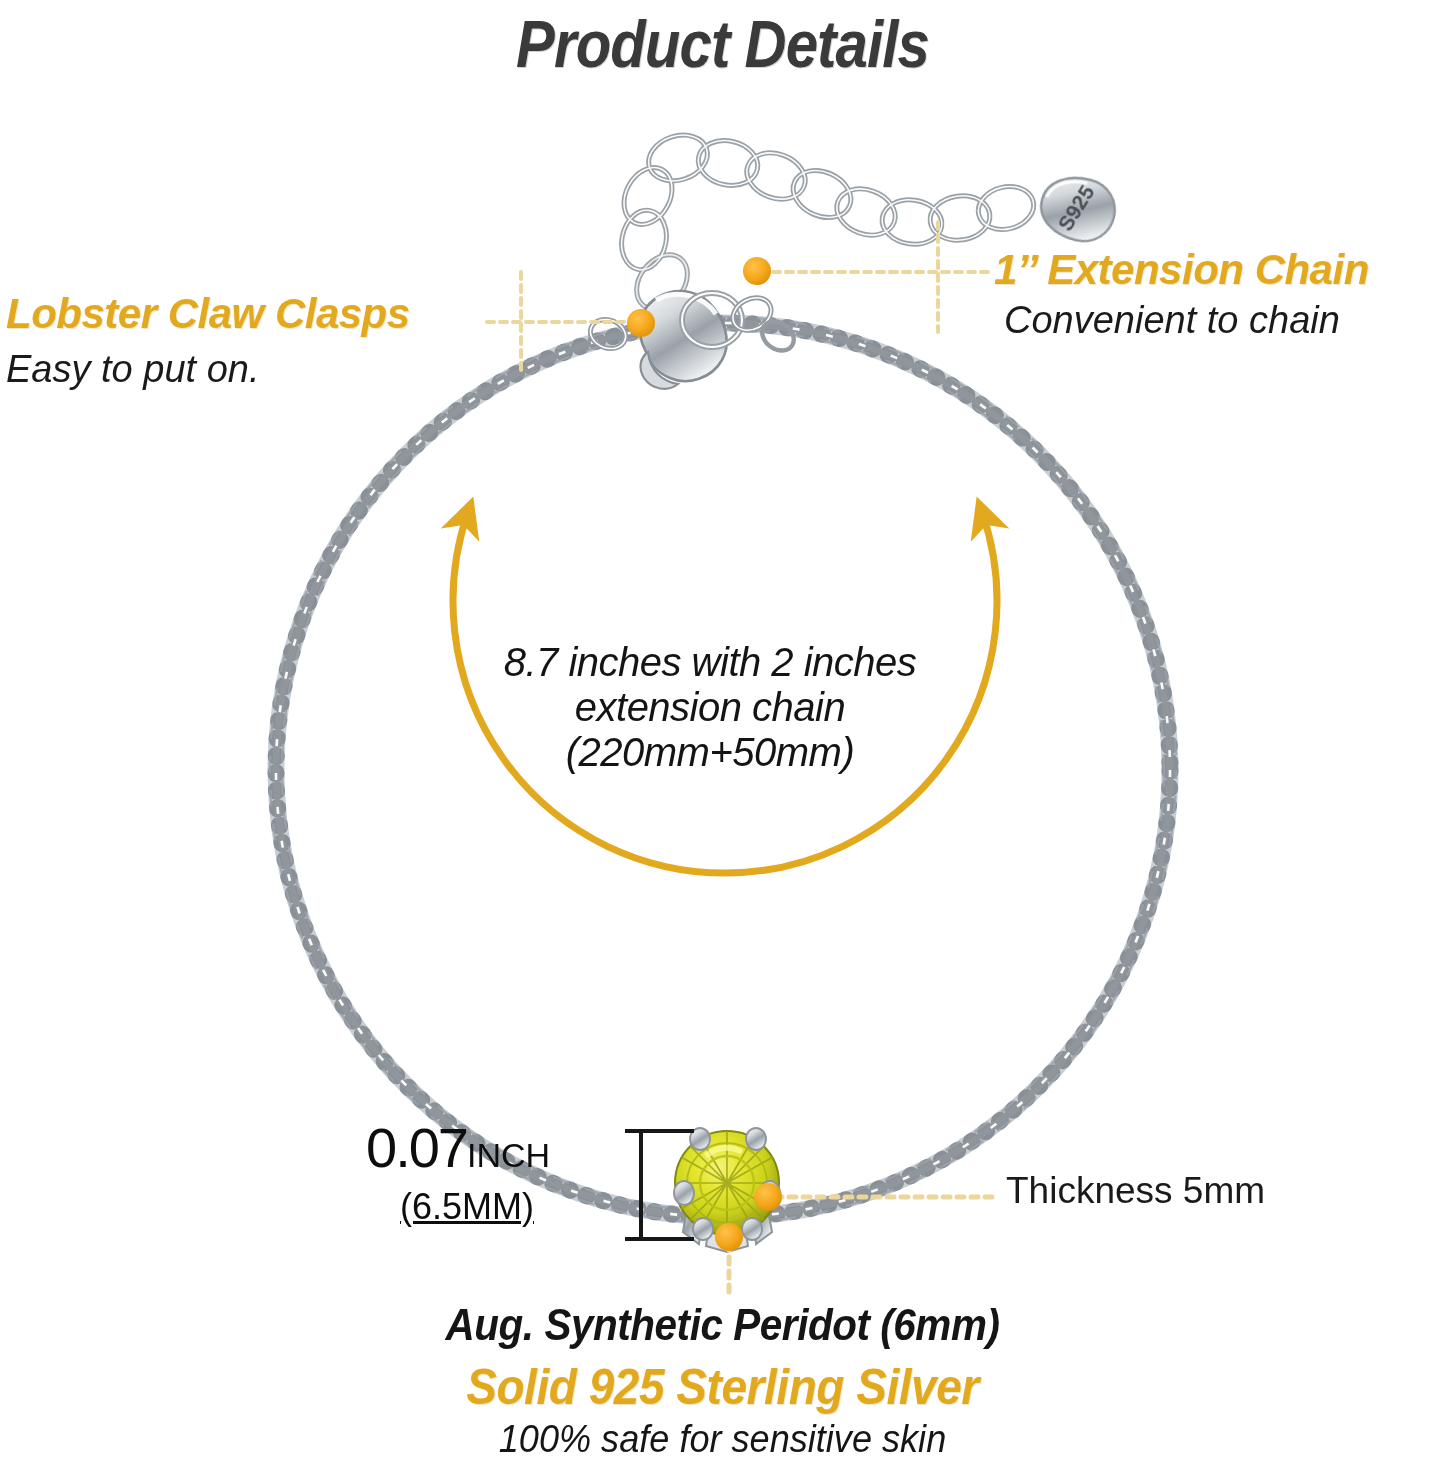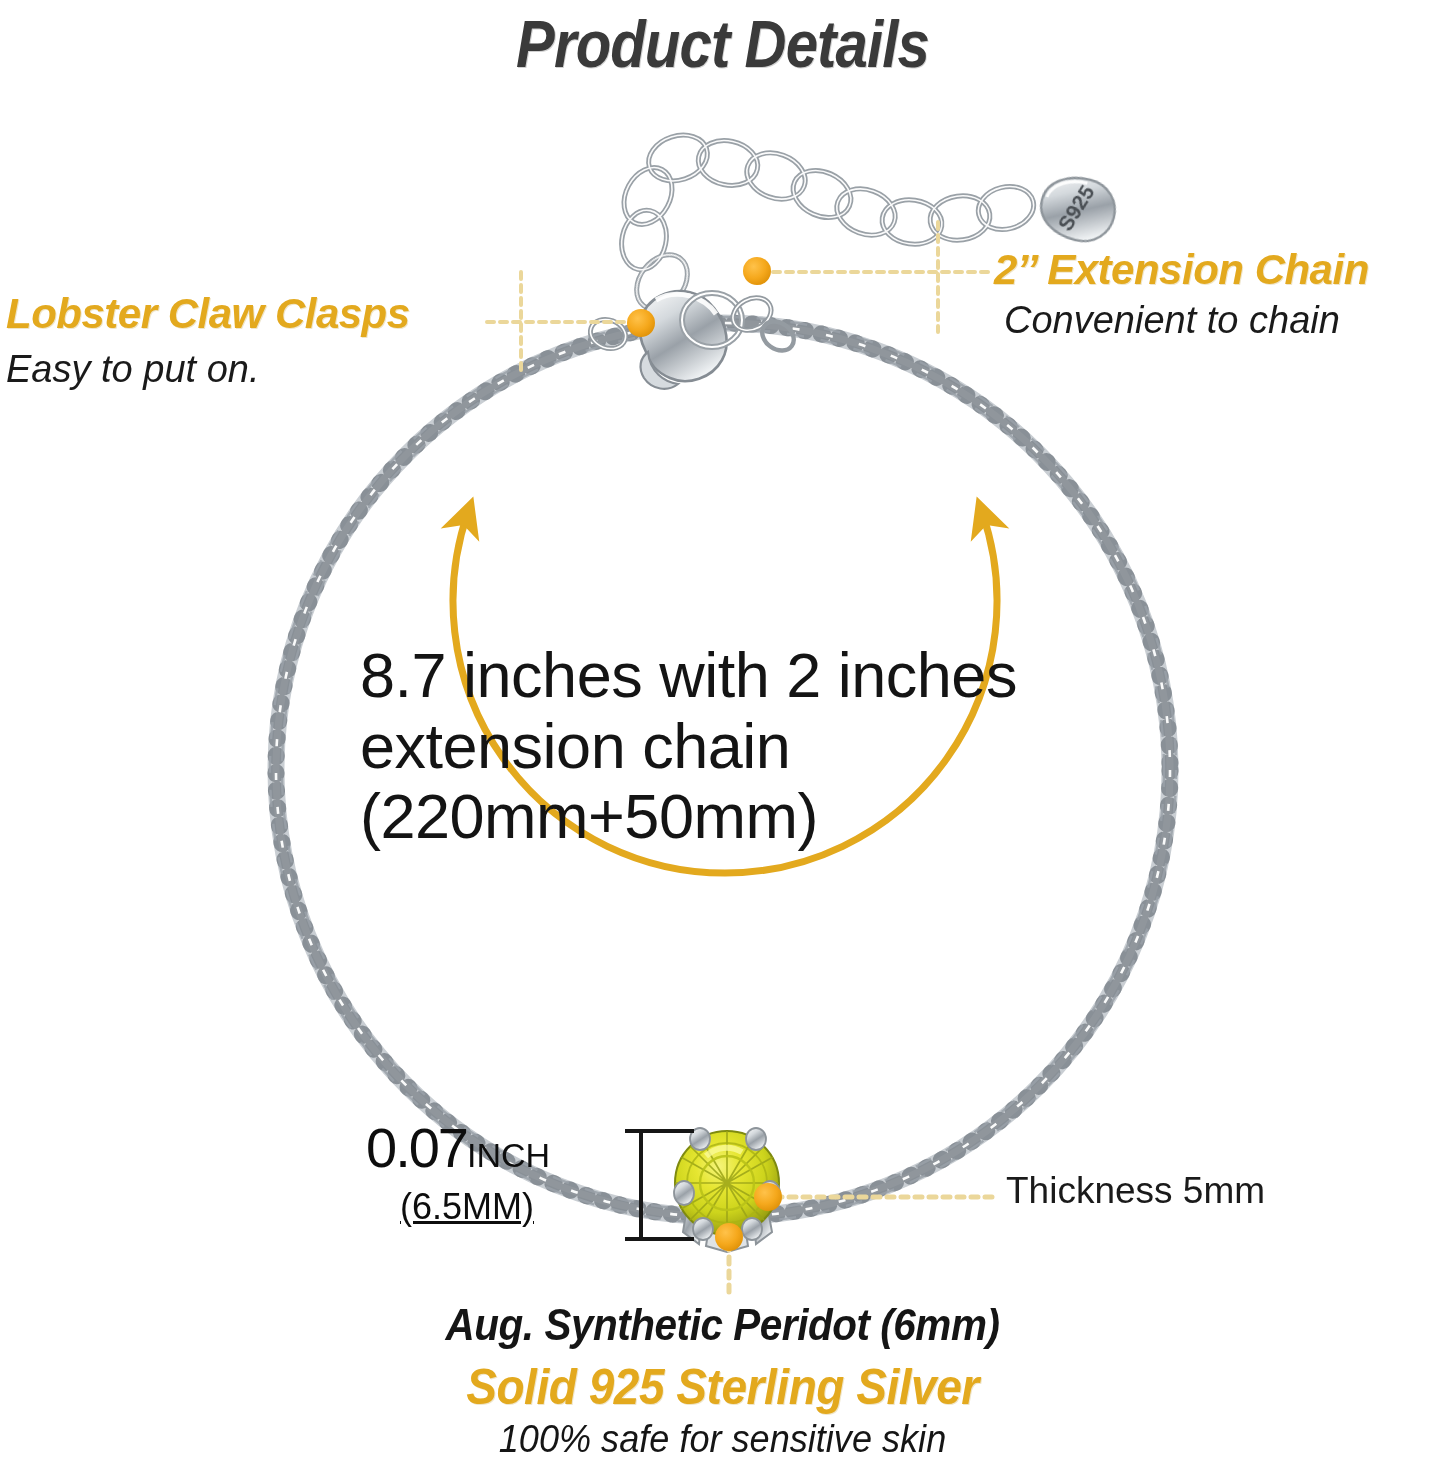--- a/index.html
+++ b/index.html
@@ -19,22 +19,22 @@
     text-shadow:1px 1px 0 rgba(190,150,40,.25);
   }
   .blacklbl{
     font-size:38px;font-style:italic;color:#1a1a1a;white-space:nowrap;
   }
   #lobster-label{left:6px;top:290px;}
   #lobster-sub{left:6px;top:348px;}
   #ext-label{left:994px;top:246px;}
   #ext-sub{left:1004px;top:300px;line-height:1.08;}
   #center-text{
-    left:360px;top:640px;width:700px;
-    font-size:63px;color:#141414;line-height:1.12;
+    left:360px;top:640px;width:700px;text-align:center;
+    font-size:40px;font-style:italic;color:#141414;line-height:1.12;
     letter-spacing:-.5px;
   }
   #thickness-label{left:1006px;top:1170px;font-size:37px;color:#1a1a1a;white-space:nowrap;}
   #inch-block{left:366px;top:1115px;}
   #inch-line1{font-size:0;white-space:nowrap;}
   #inch-big{font-size:56px;color:#0d0d0d;letter-spacing:-2px;vertical-align:baseline;}
   #inch-unit{font-size:34px;color:#0d0d0d;letter-spacing:0px;vertical-align:baseline;}
   #inch-line2{font-size:36px;color:#0d0d0d;margin-top:6px;margin-left:34px;white-space:nowrap;text-decoration:underline;}
   #peridot-label{
     left:0;right:0;top:1300px;text-align:center;
@@ -236,21 +236,21 @@
   <g stroke="#161616" stroke-width="4" stroke-linecap="square">
     <line x1="641" y1="1131" x2="641" y2="1239"></line>
     <line x1="627" y1="1131" x2="692" y2="1131"></line>
     <line x1="627" y1="1239" x2="692" y2="1239"></line>
   </g>
 </svg>
 
 <div class="abs goldlbl" id="lobster-label">Lobster Claw Clasps</div>
 <div class="abs blacklbl" id="lobster-sub">Easy to put on.</div>
 
-<div class="abs goldlbl" id="ext-label">2’’ Extension Chain</div>
+<div class="abs goldlbl" id="ext-label">1’’ Extension Chain</div>
 <div class="abs" id="ext-sub">
   <div class="blacklbl">Convenient  to chain</div>
 </div>
 
 <div class="abs" id="center-text">
   <div>8.7 inches with 2 inches</div>
   <div>extension chain</div>
   <div>(220mm+50mm)</div>
 </div>
 

